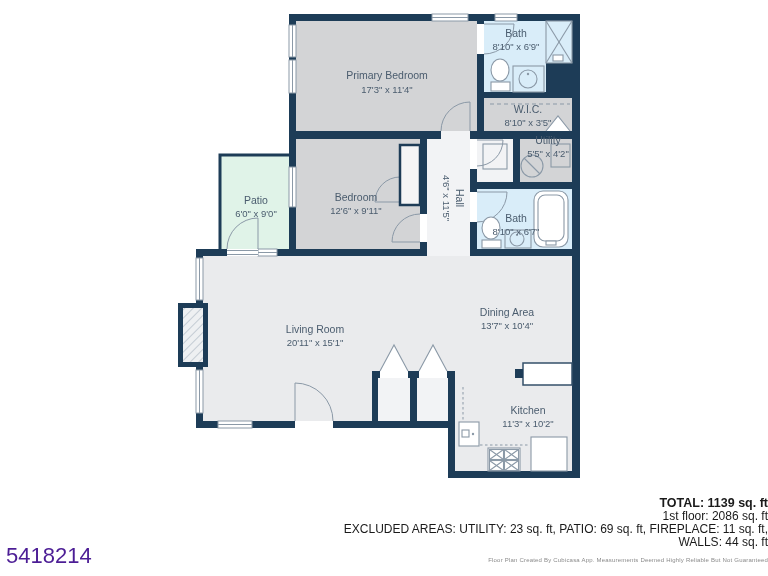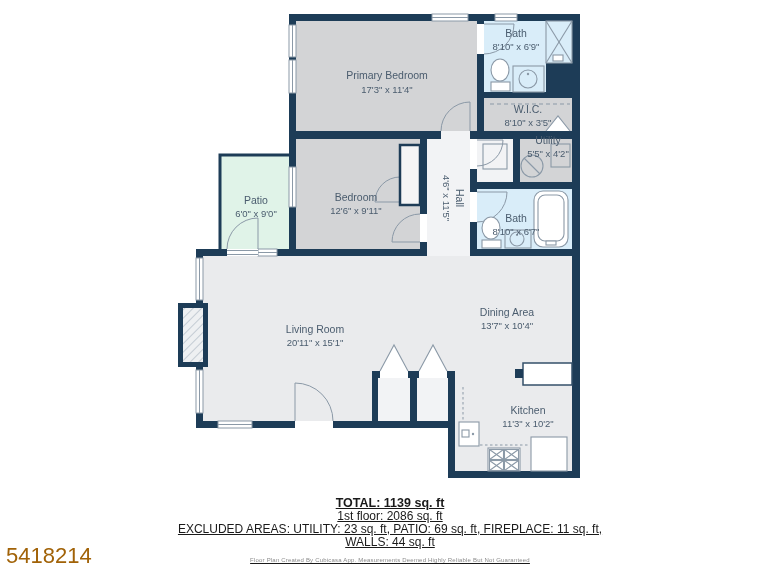--- a/index.html
+++ b/index.html
@@ -19,25 +19,25 @@
   .fixf{fill:#ffffff;stroke:var(--fixture);stroke-width:1.1;}
   .gap{fill:#ffffff;}
   .gap-hall{fill:var(--floor-hall);}
   .arc{fill:none;stroke:var(--fixture);stroke-width:1;}
   .thinwall{fill:none;stroke:var(--wall);stroke-width:3;}
   .dashed{stroke:var(--fixture);stroke-width:1;stroke-dasharray:4,3;fill:none;}
   .dotted{stroke:var(--fixture);stroke-width:1;stroke-dasharray:2.5,2.5;fill:none;}
   .lbl{fill:var(--label);text-anchor:middle;}
   .lbl-name{font:10.5px "Liberation Sans",sans-serif;}
   .lbl-dims{font:9.5px "Liberation Sans",sans-serif;}
-  .summary{position:absolute;left:12px;right:0;top:497px;text-align:center;
-           font-size:12px;line-height:13px;color:var(--text);text-decoration:underline;}
+  .summary{position:absolute;left:12px;right:0;top:497px;text-align:right;
+           font-size:12px;line-height:13px;color:var(--text);}
   .summary .total{font-weight:bold;font-size:12.5px;}
   .summary .disclaimer{font-size:6px;color:#8a8a8a;margin-top:5px;letter-spacing:.2px;}
-  .plan-id{position:absolute;left:6px;top:543px;font-size:22px;color:#a16207;}
+  .plan-id{position:absolute;left:6px;top:543px;font-size:22px;color:#4c1d95;}
 </style>
 </head>
 <body>
 
 <div id="canvas">
 <svg id="plan-svg" width="768" height="576" viewBox="0 0 768 576">
   <defs>
     <pattern id="hatch" width="6" height="6" patternUnits="userSpaceOnUse" patternTransform="rotate(45)">
       <line x1="0" y1="0" x2="0" y2="6" stroke="#a8b4c0" stroke-width="1.2"></line>
     </pattern>

